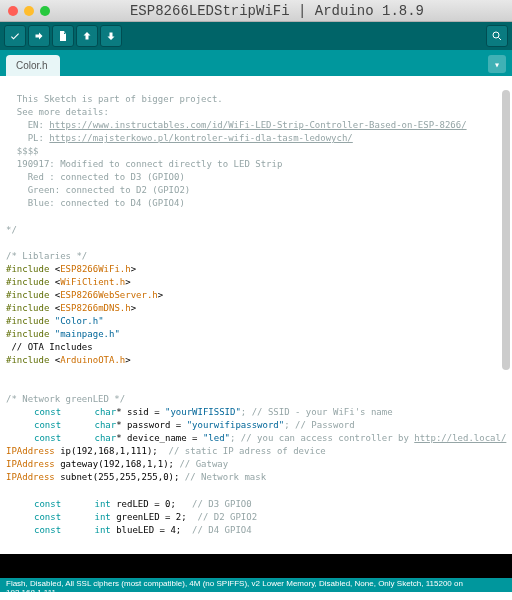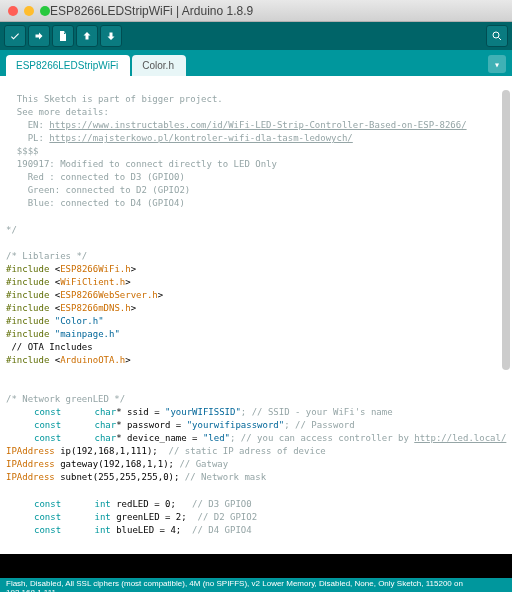--- a/index.html
+++ b/index.html
@@ -3,21 +3,21 @@
   <meta charset="utf-8">
   <style>
     * { box-sizing: border-box; margin: 0; padding: 0; }
     body { width: 512px; height: 600px; font-family: Monaco, Menlo, Consolas, monospace; font-size: 9px; background: #fff; overflow: hidden; }
     .titlebar { height: 22px; background: linear-gradient(#e8e8e8,#d1d1d1); display: flex; align-items: center; padding: 0 8px; border-bottom: 1px solid #b0b0b0; }
     .traffic { display: flex; gap: 6px; }
     .tl { width: 10px; height: 10px; border-radius: 50%; }
     .tl.close { background: #ff5f56; }
     .tl.min { background: #ffbd2e; }
     .tl.max { background: #27c93f; }
-    .title { flex: 1; font-family: Liberation Sans, sans-serif; font-size: 12px; color: #444; }
+    .title { flex: 1; text-align: center; font-family: Liberation Mono, monospace; font-size: 14px; color: #444; }
     .toolbar { height: 28px; background: #006468; display: flex; align-items: center; padding: 0 4px; gap: 2px; }
     .tbtn { width: 22px; height: 22px; background: #0a7b80; border: 1px solid #004d52; border-radius: 3px; display: flex; align-items: center; justify-content: center; color: #fff; }
     .tbtn svg { width: 12px; height: 12px; fill: #fff; }
     .spacer { flex: 1; }
     .tabbar { height: 26px; background: #00979d; display: flex; align-items: flex-end; padding: 0 6px; }
     .tab { background: #e8f6f7; padding: 5px 12px 5px 10px; font-family: -apple-system, sans-serif; font-size: 10px; color: #555; border-radius: 4px 4px 0 0; margin-right: 2px; }
     .tab.active { background: #fff; color: #00979d; }
     .tabbtn { width: 18px; height: 18px; background: rgba(255,255,255,0.25); border-radius: 3px; margin-left: 4px; margin-bottom: 3px; display: flex; align-items: center; justify-content: center; color: #fff; font-size: 10px; }
     .editor { height: 478px; overflow-y: auto; padding: 4px 6px; background: #fff; line-height: 1.45; white-space: pre; }
     .c-comment { color: #95a5a6; }
@@ -72,33 +72,32 @@
   <div class="spacer"></div>
   <div class="tbtn">
       <svg viewBox="0 0 24 24">
         <circle cx="10" cy="10" r="6" fill="none" stroke="#fff" stroke-width="2"></circle>
         <path d="M15 15l5 5" stroke="#fff" stroke-width="2"></path>
       </svg>
     </div>
 </div>
 
 <div class="tabbar">
-  <div class="tab active">ESP8266LEDStripWiFi</div>
   <div class="tab">Color.h</div>
   <div class="spacer"></div>
   <div class="tabbtn">▾</div>
 </div>
 
 <div class="editor">
 <span class="c-comment">  This Sketch is part of bigger project.</span>
 <span class="c-comment">  See more details:</span>
 <span class="c-comment">    EN: </span><span class="c-comment underline">https://www.instructables.com/id/WiFi-LED-Strip-Controller-Based-on-ESP-8266/</span>
 <span class="c-comment">    PL: </span><span class="c-comment underline">https://majsterkowo.pl/kontroler-wifi-dla-tasm-ledowych/</span>
 <span class="c-comment">  $$$$</span>
-<span class="c-comment">  190917: Modified to connect directly to LED Only</span>
+<span class="c-comment">  190917: Modified to connect directly to LED Strip</span>
 <span class="c-comment">    Red : connected to D3 (GPIO0)</span>
 <span class="c-comment">    Green: connected to D2 (GPIO2)</span>
 <span class="c-comment">    Blue: connected to D4 (GPIO4)</span>
 
 <span class="c-comment">*/</span>
 
 <span class="c-comment">/* Liblaries */</span>
 <span class="c-include">#include</span> &lt;<span class="c-keyword">ESP8266WiFi.h</span>&gt;
 <span class="c-include">#include</span> &lt;<span class="c-keyword">WiFiClient.h</span>&gt;
 <span class="c-include">#include</span> &lt;<span class="c-keyword">ESP8266WebServer.h</span>&gt;

